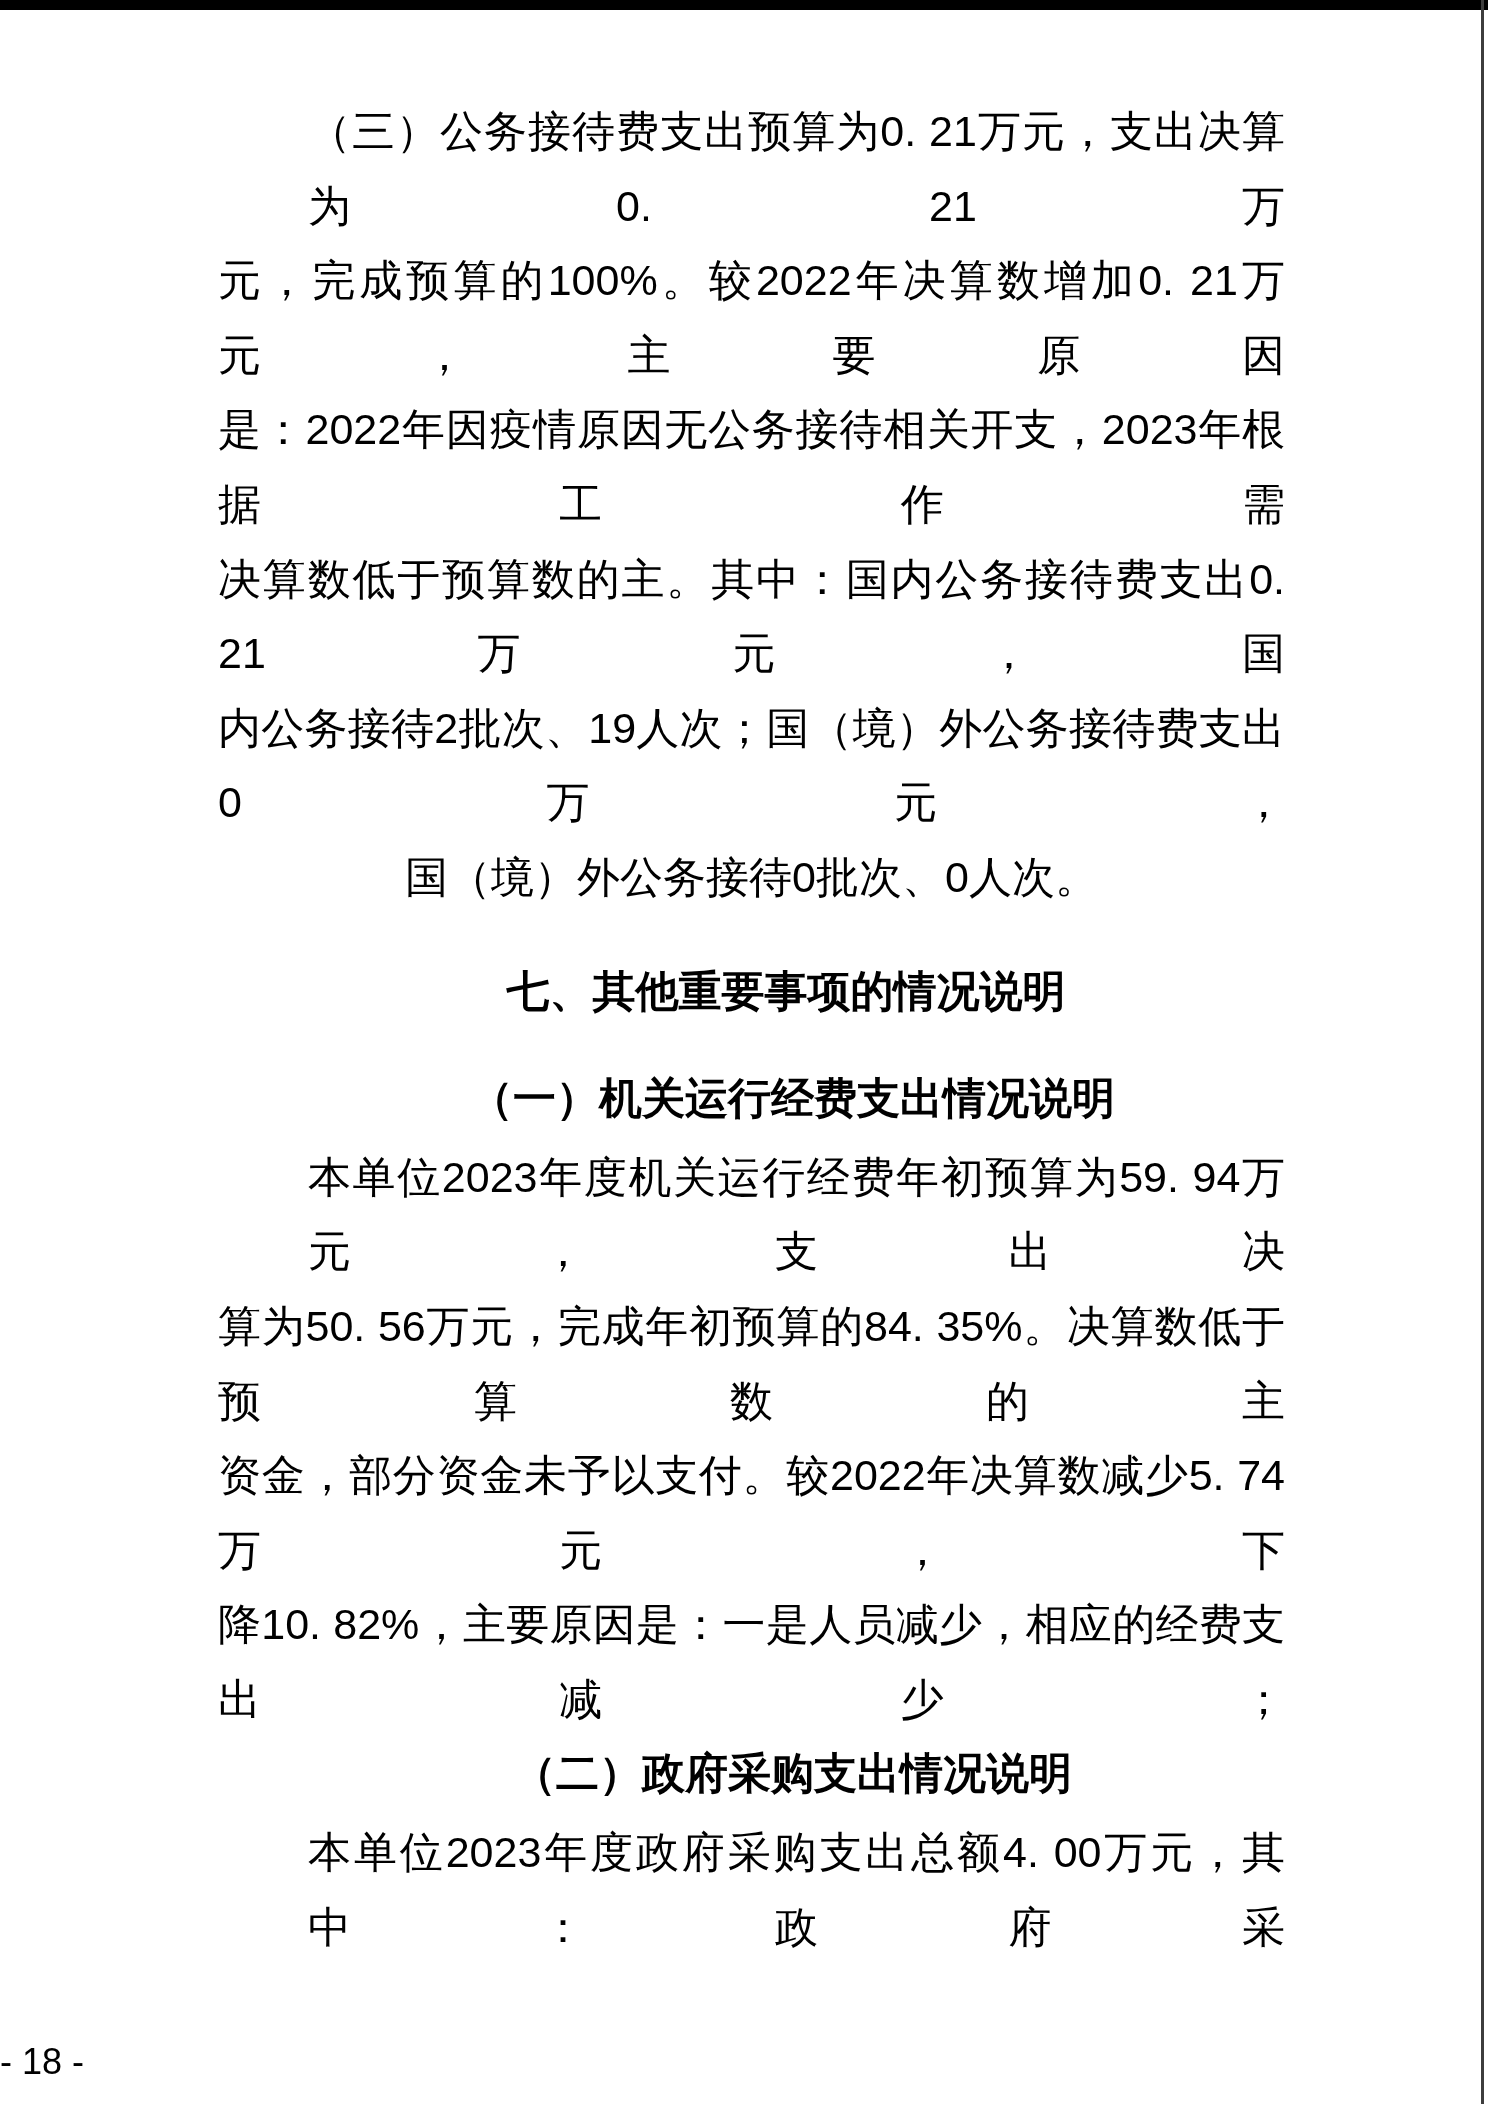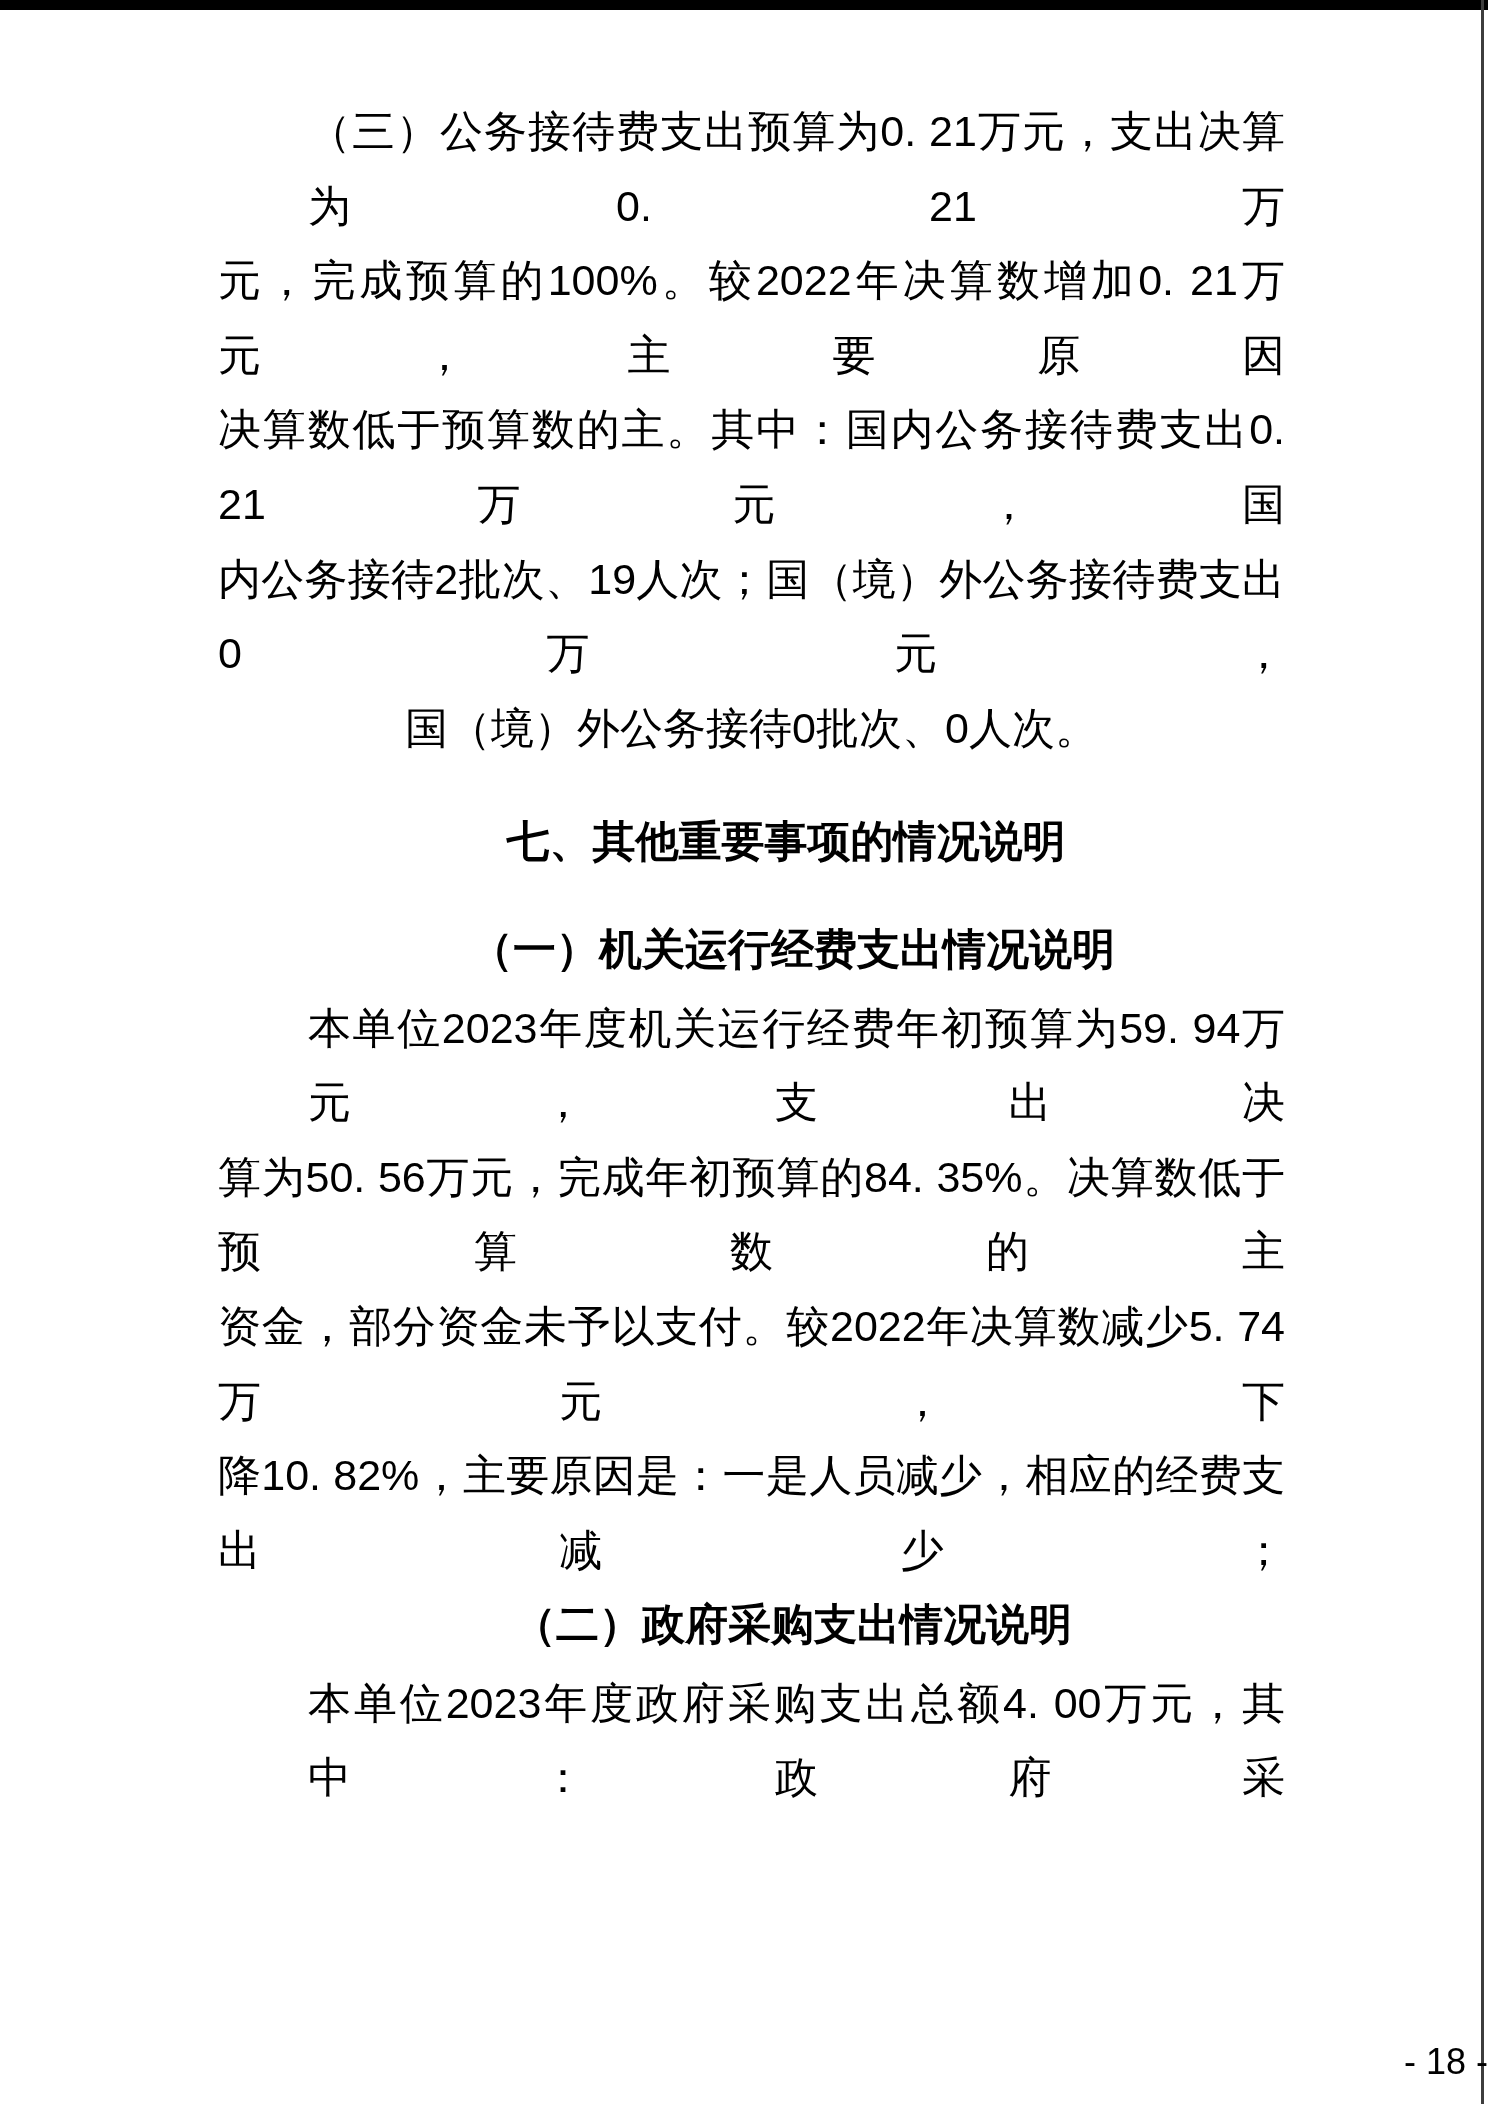--- a/index.html
+++ b/index.html
@@ -57,36 +57,37 @@
   }
   .heading2 {
     font-weight: 700;
     margin-bottom: 4px;
   }
   .footer {
     position: absolute;
     top: 2042px;
     left: 0;
     width: 1488px;
-    text-align: right;
+    text-align: left;
     font-size: 36px;
     line-height: 40px;
     color: #000000;
   }
 </style>
 </head>
 <body>
 
 <div class="page" style="background: rgb(255, 255, 255); color: rgb(0, 0, 0);">
   <div class="topbar" style="background: rgb(0, 0, 0);"></div>
   <div class="edge-line" style="background: rgb(61, 61, 61);"></div>
   <div class="doc">
       <div class="block paragraph">
         <div class="line indent-para just">（三）公务接待费支出预算为0. 21万元，支出决算为0. 21万</div>
         <div class="line just">元，完成预算的100%。较2022年决算数增加0. 21万元，主要原因</div>
+        <div class="line just">是：2022年因疫情原因无公务接待相关开支，2023年根据工作需</div>
         <div class="line just">决算数低于预算数的主。其中：国内公务接待费支出0. 21万元，国</div>
         <div class="line just">内公务接待2批次、19人次；国（境）外公务接待费支出0万元，</div>
         <div class="line">国（境）外公务接待0批次、0人次。</div>
       </div>
       <div class="block heading1">
         <div class="line indent-h1">七、其他重要事项的情况说明</div>
       </div>
       <div class="block heading2">
         <div class="line indent-h2">（一）机关运行经费支出情况说明</div>
       </div>

